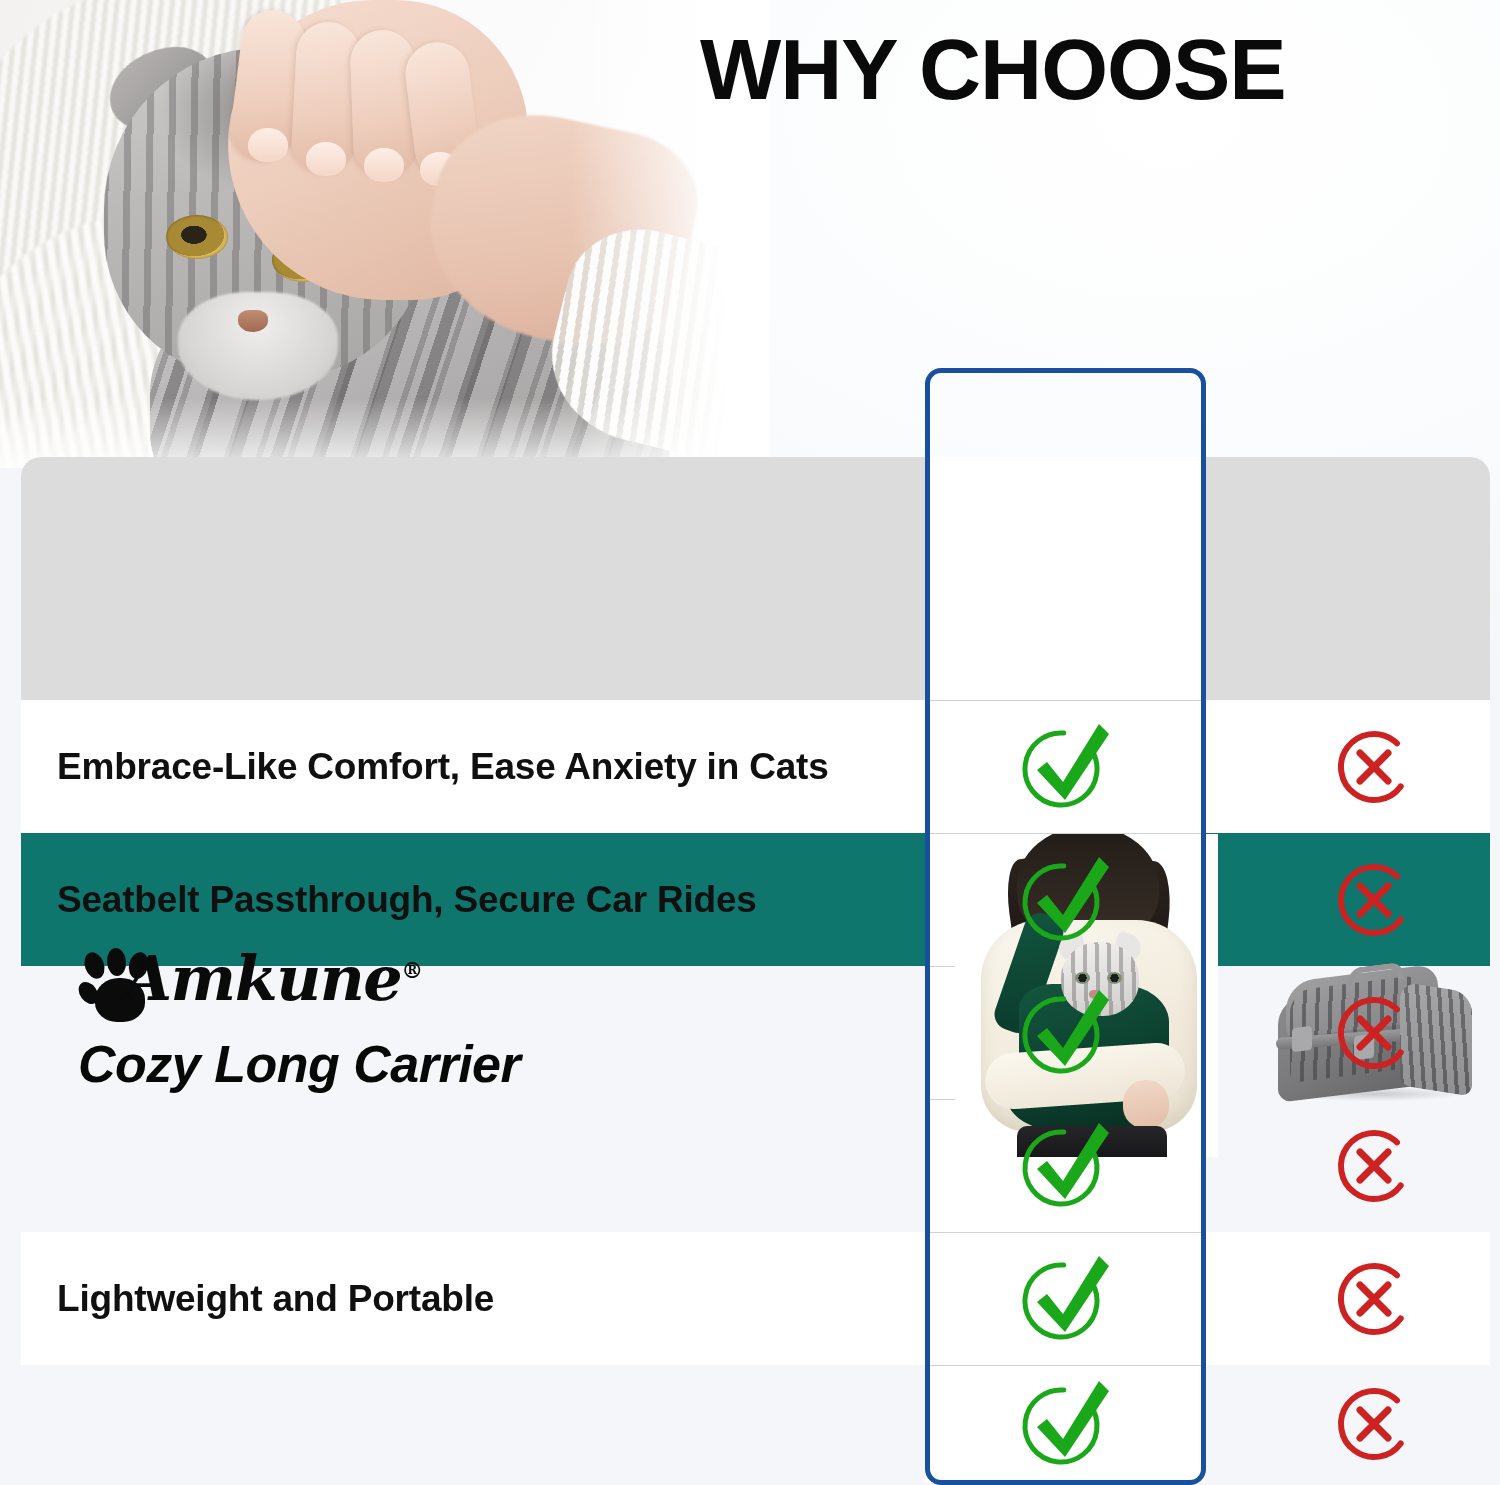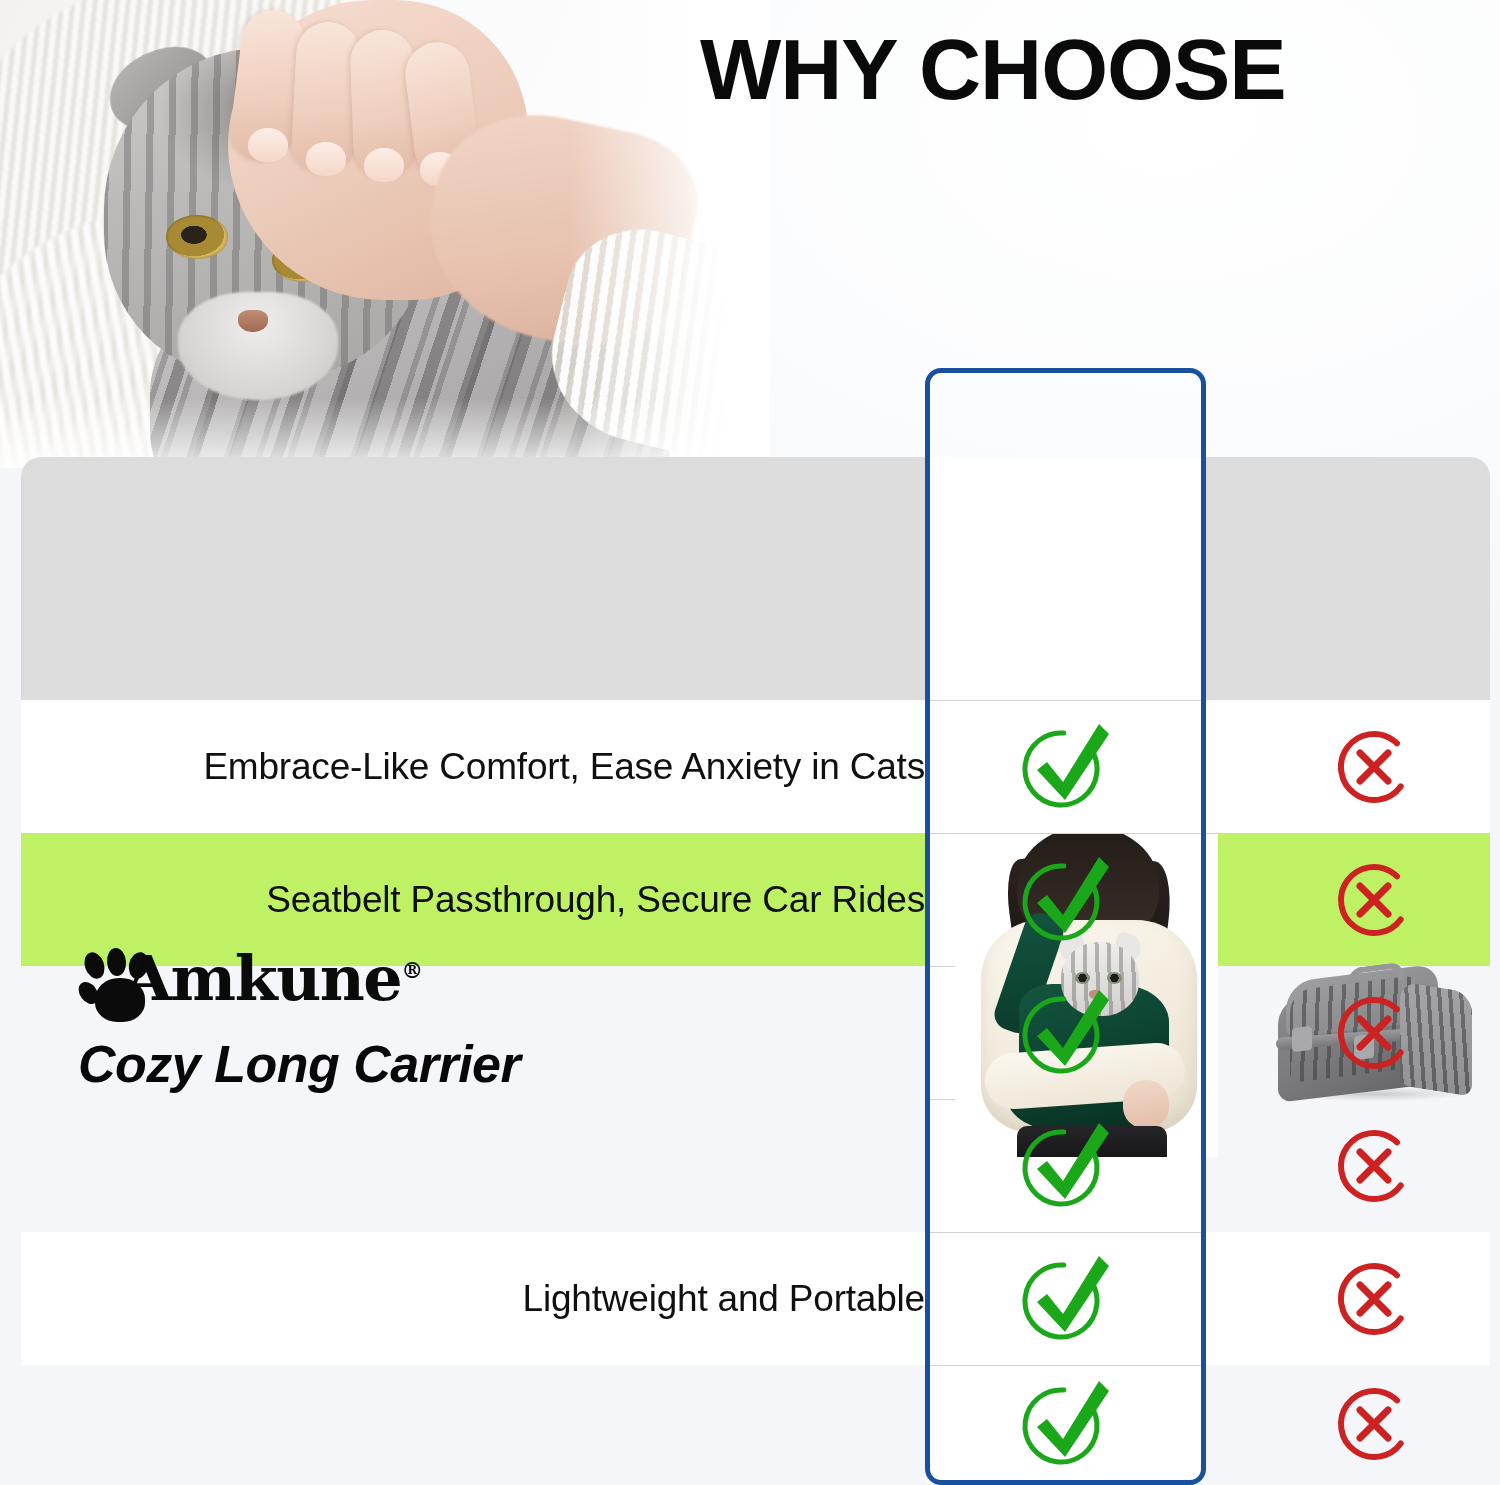--- a/index.html
+++ b/index.html
@@ -164,32 +164,31 @@
   .row{
     position:absolute; left:0; width:1469px;
     display:flex; align-items:center;
   }
   .row.header{
     top:0; height:243px;
     background:#dcdcdc;
     border-radius:20px 20px 0 0;
   }
   .row.r0{ top:243px; height:133px; background:#ffffff; }
-  .row.r1{ top:376px; height:133px; background:#bef264; }
+  .row.r1{ top:376px; height:133px; background:#0f766e; }
   .row.r2{ top:509px; height:133px; background:#ffffff; }
   .row.r3{ top:642px; height:133px; background:#ececec; }
   .row.r4{ top:775px; height:133px; background:#ffffff; }
   .row.r5{ top:908px; height:118px; background:#ececec; }
 
   .feat-cell{
     width:904px; padding-left:36px;
-    font-size:37px; font-weight:400; color:#101010;
+    font-size:37px; font-weight:700; color:#101010;
     letter-spacing:-.2px;
     white-space:nowrap;
-    text-align:right;
   }
 
   
   .hl-band{
     position:absolute; left:904px; top:0; width:280px; height:1026px;
     background:#ffffff;
   }
   .hl-lines{
     position:absolute; left:904px; top:0; width:280px; height:1026px;
   }
@@ -216,21 +215,21 @@
   }
   .paw .t1{ left:7px;  top:4px;  width:19px; height:27px; transform:rotate(-20deg); }
   .paw .t2{ left:29px; top:0px;  width:19px; height:28px; transform:rotate(-5deg); }
   .paw .t3{ left:51px; top:4px;  width:19px; height:27px; transform:rotate(13deg); }
   .paw .t4{ left:2px;  top:33px; width:17px; height:24px; transform:rotate(-36deg); }
   .paw .main{ left:17px; top:30px; width:50px; height:44px; border-radius:48% 48% 44% 44%; }
   .brand-name{
     font-size:62px; font-weight:700; color:#0a0a0a;
     letter-spacing:-1.5px; line-height:1;
     font-family:"DejaVu Serif", serif;
-    position:relative; top:4px; left:-34px;
+    position:relative; top:4px; left:-34px;font-style:italic;
   }
   .reg{ font-size:22px; vertical-align:super; font-weight:700; letter-spacing:0; }
   .brand-sub{
     margin-top:12px; font-size:52px; font-weight:700; font-style:italic;
     color:#080808; letter-spacing:-.5px;
     font-family:"Liberation Sans", sans-serif;
   }
 
   
   .prod-photo{

